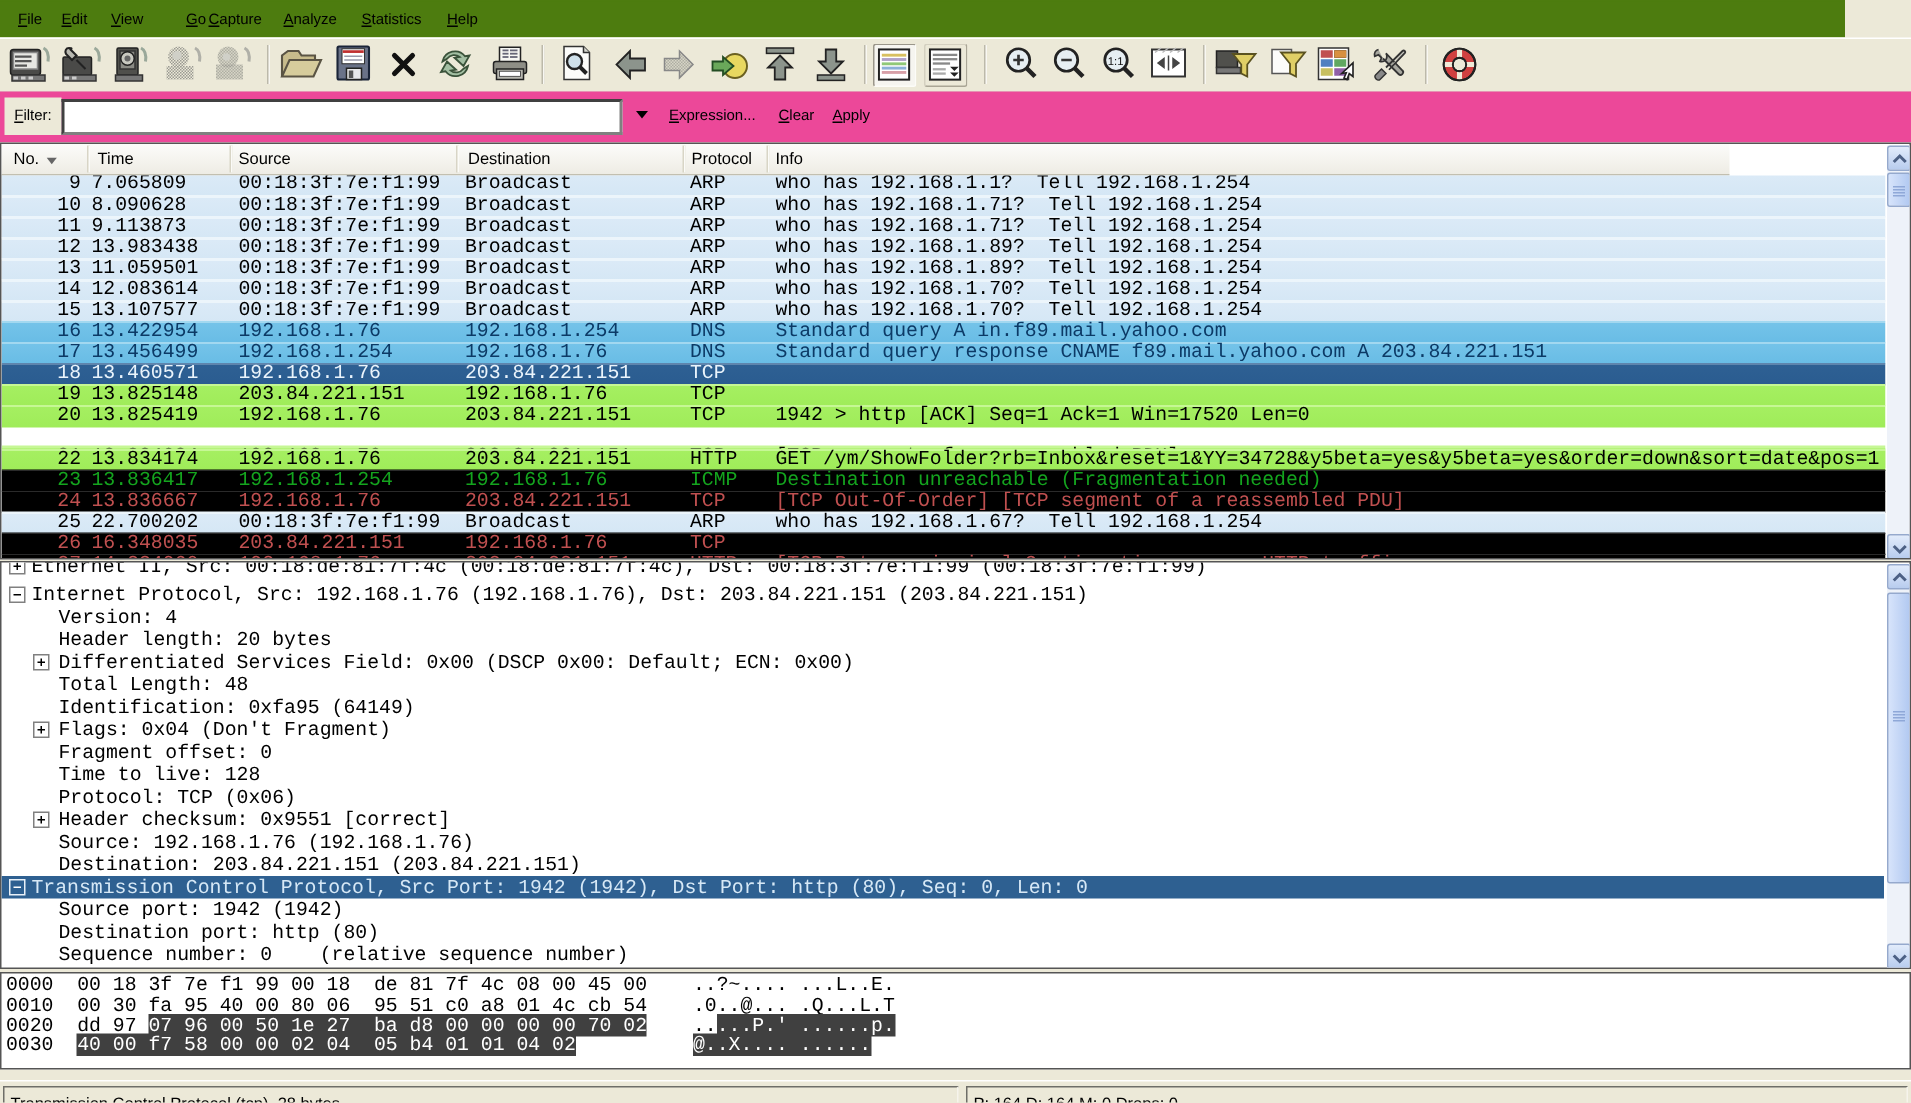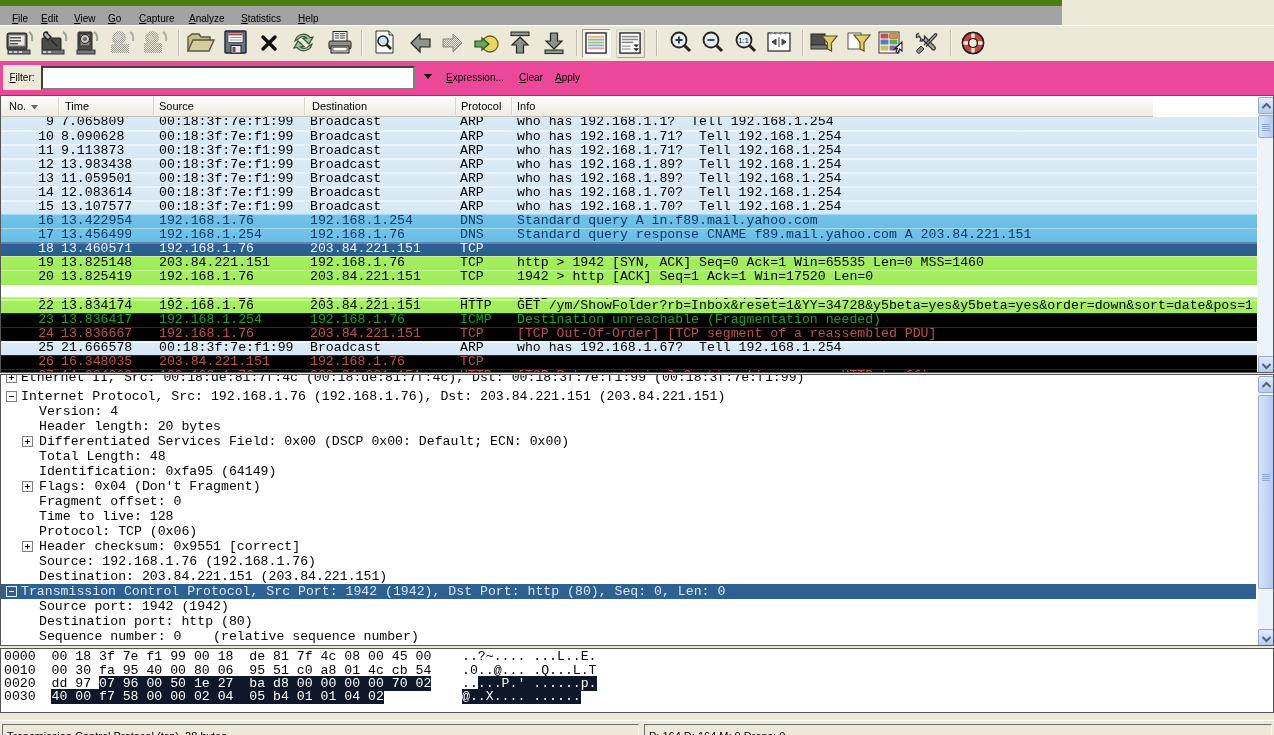--- a/index.html
+++ b/index.html
@@ -1,19 +1,19 @@
 <!DOCTYPE html>
 <html><head><meta charset="utf-8">
 <style>
 html,body{margin:0;padding:0}
 body{width:1274px;height:735px;position:relative;background:#ece9d8;overflow:hidden;
   font-family:"Liberation Sans",sans-serif;-webkit-font-smoothing:antialiased}
 .abs{position:absolute}
 
-#menubar{position:absolute;left:0;top:0;width:1062px;height:24px;background:#a3a3a3;border-top:6px solid #4d7c0f}
+#menubar{position:absolute;left:0;top:0;width:1230px;height:24px;background:#4d7c0f;border-top:1px solid #4d7c0f}
 #menubar span{position:absolute;top:7px;font-size:10px;color:#000}
 u{text-decoration:underline}
 
 #toolbar{position:absolute;left:0;top:25px;width:1274px;height:35px;background:#ece9d8;border-top:1px solid #fff;border-bottom:1px solid #d4d0c0}
 .ti{position:absolute;top:4px}
 .tsep{position:absolute;top:4px;width:1px;height:26px;background:#bcb9aa;border-right:1px solid #f8f7f2}
 .tbtn{position:absolute;top:3px;width:29px;height:29px;border:1px solid #b8b4a4;border-radius:2px;box-sizing:border-box}
 
 #filterbar{position:absolute;left:0;top:61px;width:1274px;height:34px;background:#ec4899}
 #filterlbl{position:absolute;left:3px;top:4px;width:38px;height:25px;background:#ece9d8;font-size:10px;color:#000;padding-top:7px;box-sizing:border-box;text-align:center}
@@ -43,38 +43,38 @@
 .dsel .exp{background:#2e6091;border-color:#e8f0f8}
 .dsel .exp:before{background:#fff}
 .exp{position:absolute;width:9px;height:9px;border:1px solid #808080;background:#fff;top:2px}
 .exp:before{content:"";position:absolute;left:2px;top:4px;width:5px;height:1px;background:#000}
 .expp:after{content:"";position:absolute;left:4px;top:2px;width:1px;height:5px;background:#000}
 .dtx1{position:absolute;left:20px;top:0}
 .dtx2{position:absolute;left:38px;top:0}
 
 #hpane{position:absolute;left:0;top:648px;width:1274px;height:65px;background:#fff;border:1px solid #555;box-sizing:border-box;overflow:hidden}
 .hl{position:absolute;left:3px;width:1260px;height:13.3px;font-family:"Liberation Mono",monospace;font-size:13.2px;line-height:13.3px;white-space:pre;color:#000}
-.hsel{background:#0f172a;color:#fff}
+.hsel{background:#404040;color:#fff}
 
 #sbar{position:absolute;left:0;top:720px;width:1274px;height:15px;background:#ece9d8;border-top:1px solid #fff}
 .spanel{position:absolute;top:3px;height:18px;border:1px solid;border-color:#6e6e68 #f6f4ec #f6f4ec #6e6e68;background:#ece9d8;font-size:11px;color:#000;padding:5px 4px 0 4px;box-sizing:border-box;white-space:nowrap;overflow:hidden}
 
 .sb{position:absolute;width:16px;background:#eef2f9}
 .sbtn{position:absolute;left:0;width:16px;height:17px;background:linear-gradient(#e2ecfb,#b8ccee);border:1px solid #95a9cd;border-radius:2px;box-sizing:border-box}
 .sbtn svg{position:absolute;left:2px;top:3px}
 .sthumb{position:absolute;left:0;width:16px;background:linear-gradient(90deg,#d7e4fb,#b2c9f1);border:1px solid #95a9cd;border-radius:2px;box-sizing:border-box}
 .grip{position:absolute;left:3px;width:8px;height:1px;background:#8fa8d8;box-shadow:0 2px 0 #8fa8d8,0 4px 0 #8fa8d8,0 6px 0 #8fa8d8}
 </style></head>
 <body>
 
 <div id="menubar">
   <span style="left:12px"><u>F</u>ile</span>
   <span style="left:41px"><u>E</u>dit</span>
   <span style="left:74px"><u>V</u>iew</span>
-  <span style="left:108px"><u>G</u>o</span>
+  <span style="left:124px"><u>G</u>o</span>
   <span style="left:139px"><u>C</u>apture</span>
   <span style="left:189px"><u>A</u>nalyze</span>
   <span style="left:241px"><u>S</u>tatistics</span>
   <span style="left:298px"><u>H</u>elp</span>
 </div>
 
 <div id="toolbar">
 
   <svg class="ti" style="left:6px" width="29" height="26" viewBox="0 0 29 26">
     <rect x="1" y="3" width="20" height="17" rx="2" fill="#4a4a48" stroke="#222"></rect>
@@ -315,27 +315,27 @@
       <div class="row arp " style="top:-2px"><i class="cn">9</i><i class="ct">7.065809</i><i class="cs">00:18:3f:7e:f1:99</i><i class="cd">Broadcast</i><i class="cp">ARP</i><i class="cf">who has 192.168.1.1?  Tell 192.168.1.254</i></div>
       <div class="row arp " style="top:13px"><i class="cn">10</i><i class="ct">8.090628</i><i class="cs">00:18:3f:7e:f1:99</i><i class="cd">Broadcast</i><i class="cp">ARP</i><i class="cf">who has 192.168.1.71?  Tell 192.168.1.254</i></div>
       <div class="row arp " style="top:27px"><i class="cn">11</i><i class="ct">9.113873</i><i class="cs">00:18:3f:7e:f1:99</i><i class="cd">Broadcast</i><i class="cp">ARP</i><i class="cf">who has 192.168.1.71?  Tell 192.168.1.254</i></div>
       <div class="row arp " style="top:41px"><i class="cn">12</i><i class="ct">13.983438</i><i class="cs">00:18:3f:7e:f1:99</i><i class="cd">Broadcast</i><i class="cp">ARP</i><i class="cf">who has 192.168.1.89?  Tell 192.168.1.254</i></div>
       <div class="row arp " style="top:55px"><i class="cn">13</i><i class="ct">11.059501</i><i class="cs">00:18:3f:7e:f1:99</i><i class="cd">Broadcast</i><i class="cp">ARP</i><i class="cf">who has 192.168.1.89?  Tell 192.168.1.254</i></div>
       <div class="row arp " style="top:69px"><i class="cn">14</i><i class="ct">12.083614</i><i class="cs">00:18:3f:7e:f1:99</i><i class="cd">Broadcast</i><i class="cp">ARP</i><i class="cf">who has 192.168.1.70?  Tell 192.168.1.254</i></div>
       <div class="row arp " style="top:83px"><i class="cn">15</i><i class="ct">13.107577</i><i class="cs">00:18:3f:7e:f1:99</i><i class="cd">Broadcast</i><i class="cp">ARP</i><i class="cf">who has 192.168.1.70?  Tell 192.168.1.254</i></div>
       <div class="row dns " style="top:97px"><i class="cn">16</i><i class="ct">13.422954</i><i class="cs">192.168.1.76</i><i class="cd">192.168.1.254</i><i class="cp">DNS</i><i class="cf">Standard query A in.f89.mail.yahoo.com</i></div>
       <div class="row dns " style="top:111px"><i class="cn">17</i><i class="ct">13.456499</i><i class="cs">192.168.1.254</i><i class="cd">192.168.1.76</i><i class="cp">DNS</i><i class="cf">Standard query response CNAME f89.mail.yahoo.com A 203.84.221.151</i></div>
       <div class="row sel " style="top:125px"><i class="cn">18</i><i class="ct">13.460571</i><i class="cs">192.168.1.76</i><i class="cd">203.84.221.151</i><i class="cp">TCP</i></div>
-      <div class="row grn " style="top:139px"><i class="cn">19</i><i class="ct">13.825148</i><i class="cs">203.84.221.151</i><i class="cd">192.168.1.76</i><i class="cp">TCP</i><i class="cf">http &gt; 1942 [SYN, ACK] Seq=0 Ack=1 Win=65535 Len=0 MSS=1460</i></div>
+      <div class="row grn " style="top:139px"><i class="cn">19</i><i class="ct">13.825148</i><i class="cs">203.84.221.151</i><i class="cd">192.168.1.76</i><i class="cp">TCP</i></div>
       <div class="row grn " style="top:153px"><i class="cn">20</i><i class="ct">13.825419</i><i class="cs">192.168.1.76</i><i class="cd">203.84.221.151</i><i class="cp">TCP</i><i class="cf">1942 &gt; http [ACK] Seq=1 Ack=1 Win=17520 Len=0</i></div>
       <div class="row grn " style="top:180px"><i class="cn">21</i><i class="ct">13.834034</i><i class="cs">192.168.1.76</i><i class="cd">203.84.221.151</i><i class="cp">TCP</i><i class="cf">[TCP segment of a reassembled PDU]</i></div>
       <div class="row grn " style="top:182px"><i class="cn">22</i><i class="ct">13.834174</i><i class="cs">192.168.1.76</i><i class="cd">203.84.221.151</i><i class="cp">HTTP</i><i class="cf">GET /ym/ShowFolder?rb=Inbox&amp;reset=1&amp;YY=34728&amp;y5beta=yes&amp;y5beta=yes&amp;order=down&amp;sort=date&amp;pos=1</i></div>
       <div class="row blk fgrn" style="top:196px"><i class="cn">23</i><i class="ct">13.836417</i><i class="cs">192.168.1.254</i><i class="cd">192.168.1.76</i><i class="cp">ICMP</i><i class="cf">Destination unreachable (Fragmentation needed)</i></div>
       <div class="row blk fred" style="top:210px"><i class="cn">24</i><i class="ct">13.836667</i><i class="cs">192.168.1.76</i><i class="cd">203.84.221.151</i><i class="cp">TCP</i><i class="cf">[TCP Out-Of-Order] [TCP segment of a reassembled PDU]</i></div>
-      <div class="row arp " style="top:224px"><i class="cn">25</i><i class="ct">21.666578</i><i class="cs">00:18:3f:7e:f1:99</i><i class="cd">Broadcast</i><i class="cp">ARP</i><i class="cf">who has 192.168.1.67?  Tell 192.168.1.254</i></div>
+      <div class="row arp " style="top:224px"><i class="cn">25</i><i class="ct">22.700202</i><i class="cs">00:18:3f:7e:f1:99</i><i class="cd">Broadcast</i><i class="cp">ARP</i><i class="cf">who has 192.168.1.67?  Tell 192.168.1.254</i></div>
       <div class="row blk fred" style="top:238px"><i class="cn">26</i><i class="ct">16.348035</i><i class="cs">203.84.221.151</i><i class="cd">192.168.1.76</i><i class="cp">TCP</i></div>
       <div class="row blk fred" style="top:252px"><i class="cn">27</i><i class="ct">14.234960</i><i class="cs">192.168.1.76</i><i class="cd">203.84.221.151</i><i class="cp">HTTP</i><i class="cf">[TCP Retransmission] Continuation or non-HTTP traffic</i></div>
     </div>
   <div class="sb" style="left:1257px;top:1px;height:276px">
     <div class="sbtn" style="top:0">
         <svg width="11" height="11">
           <path d="M1.5 7 L5.5 3 L9.5 7" stroke="#4d6185" stroke-width="2" fill="none"></path>
         </svg>
       </div>
     <div class="sthumb" style="top:18px;height:23px">

